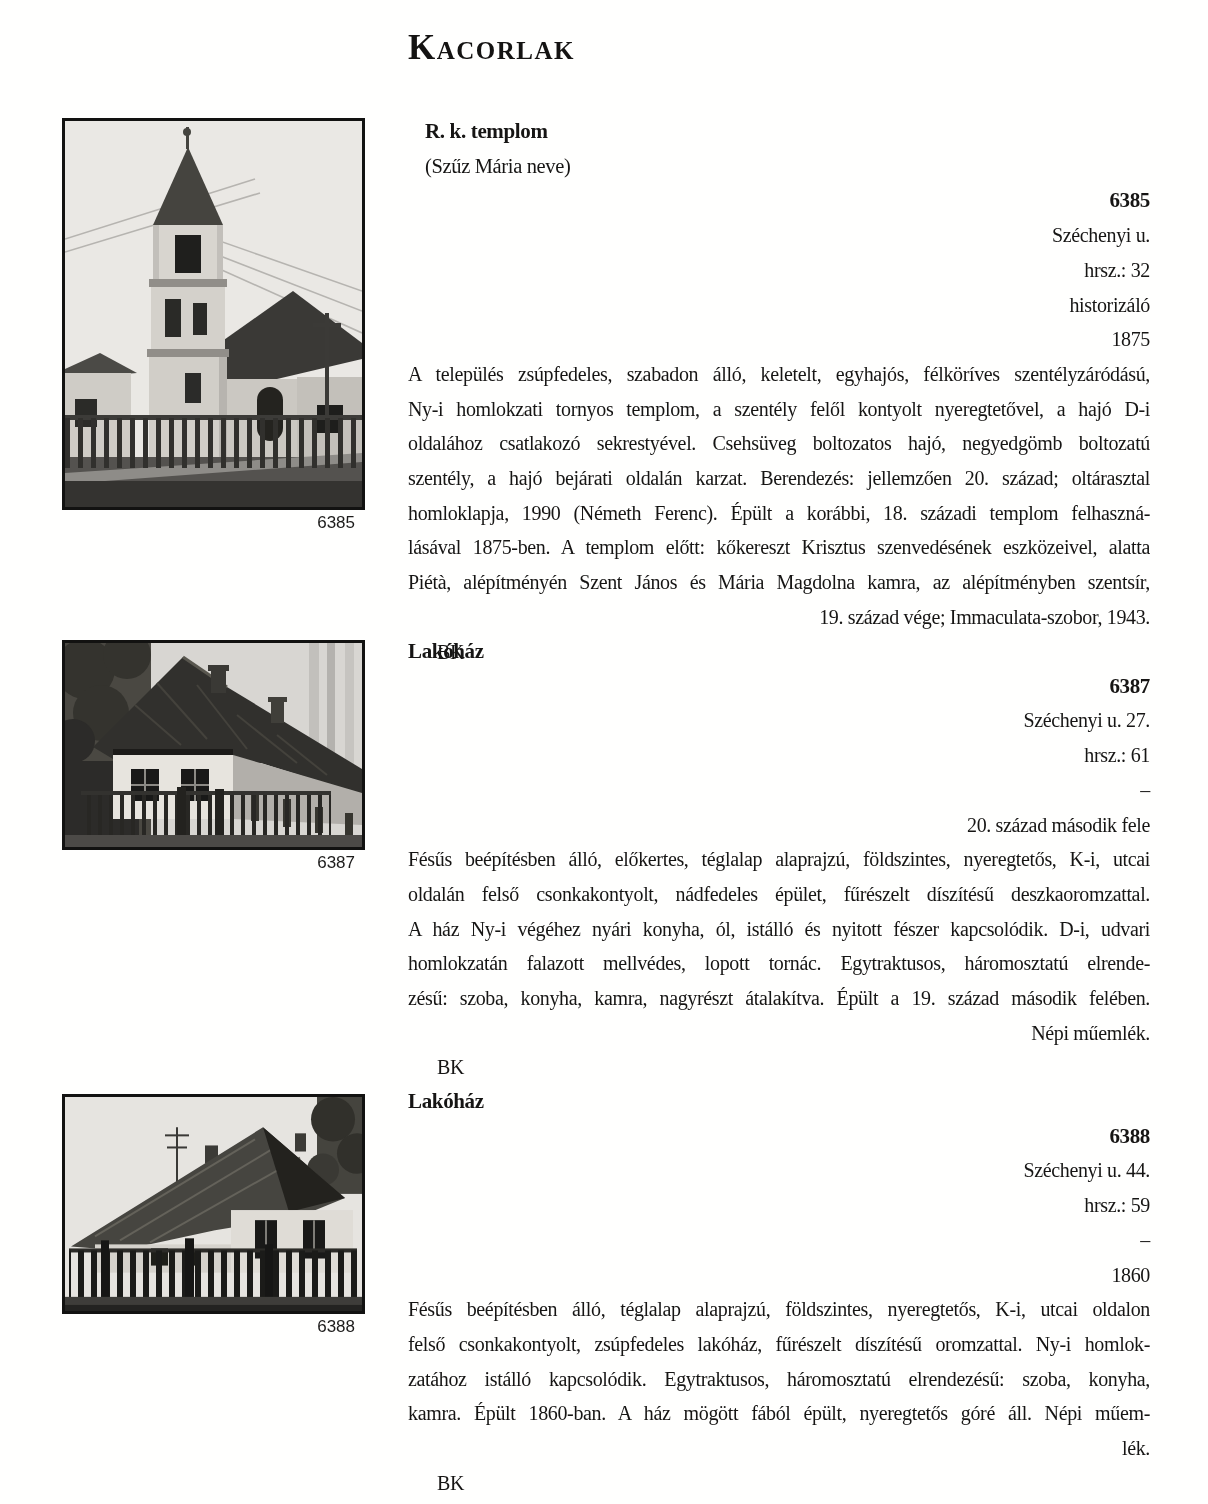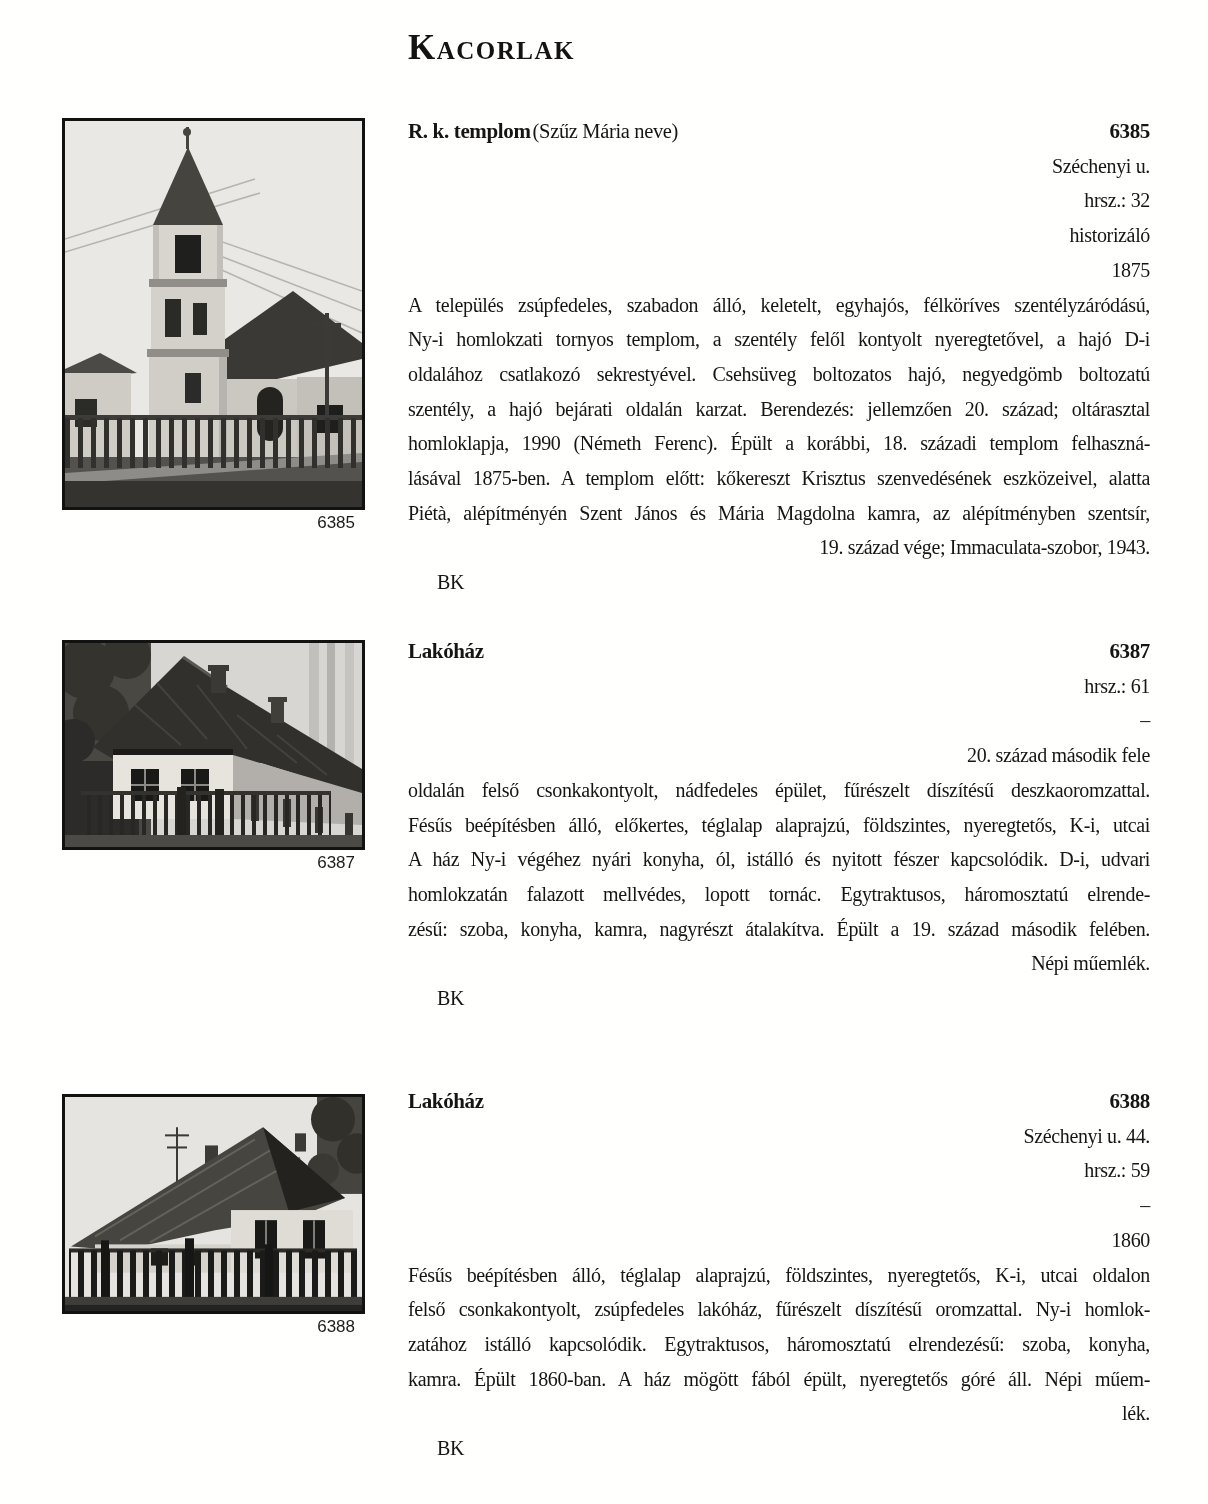--- a/index.html
+++ b/index.html
@@ -39,23 +39,23 @@
   }
   
   .entry{
     position:absolute;left:408px;width:742px;
     font-size:20px;line-height:34.7px;
     letter-spacing:-0.35px;
   }
   .e-1{top:114px;}
   .e-2{top:634px;}
   .e-3{top:1084px;}
-  .head{display:flex;align-items:baseline;white-space:nowrap;}
+  .head{display:flex;align-items:baseline;white-space:nowrap;flex-direction:column;}
   .head .name{font-weight:bold;font-size:21px;}
-  .head .suffix{margin-left:2px;font-size:20.5px;}
+  .head .suffix{margin-left:17px;font-size:20.5px;}
   .head .num{margin-left:auto;font-weight:bold;font-size:21px;}
   .detail{padding-left:29px;text-align:right;}
   .jline{
     text-align:justify;text-align-last:justify;
     -moz-text-align-last:justify;
     overflow:hidden;white-space:normal;
   }
   .lastline{text-align:right;}
   .sig{padding-left:29px;}
 </style>
@@ -259,25 +259,26 @@
     <div class="jline">Piétà, alépítményén Szent János és Mária Magdolna kamra, az alépítményben szentsír,</div>
     <div class="lastline">19. század vége; Immaculata-szobor, 1943.</div>
     <div class="sig">BK</div>
   </section>
 
   <section class="entry e-2">
     <div class="head">
       <span class="name">Lakóház</span>
       <span class="num">6387</span>
     </div>
+    <div class="detail">Széchenyi u. 27.</div>
     <div class="detail">hrsz.: 61</div>
     <div class="detail">–</div>
     <div class="detail">20. század második fele</div>
+    <div class="jline">Fésűs beépítésben álló, előkertes, téglalap alaprajzú, földszintes, nyeregtetős, K-i, utcai</div>
     <div class="jline">oldalán felső csonkakontyolt, nádfedeles épület, fűrészelt díszítésű deszkaoromzattal.</div>
-    <div class="jline">Fésűs beépítésben álló, előkertes, téglalap alaprajzú, földszintes, nyeregtetős, K-i, utcai</div>
     <div class="jline">A ház Ny-i végéhez nyári konyha, ól, istálló és nyitott fészer kapcsolódik. D-i, udvari</div>
     <div class="jline">homlokzatán falazott mellvédes, lopott tornác. Egytraktusos, háromosztatú elrende-</div>
     <div class="jline">zésű: szoba, konyha, kamra, nagyrészt átalakítva. Épült a 19. század második felében.</div>
     <div class="lastline">Népi műemlék.</div>
     <div class="sig">BK</div>
   </section>
 
   <section class="entry e-3">
     <div class="head">
       <span class="name">Lakóház</span>

